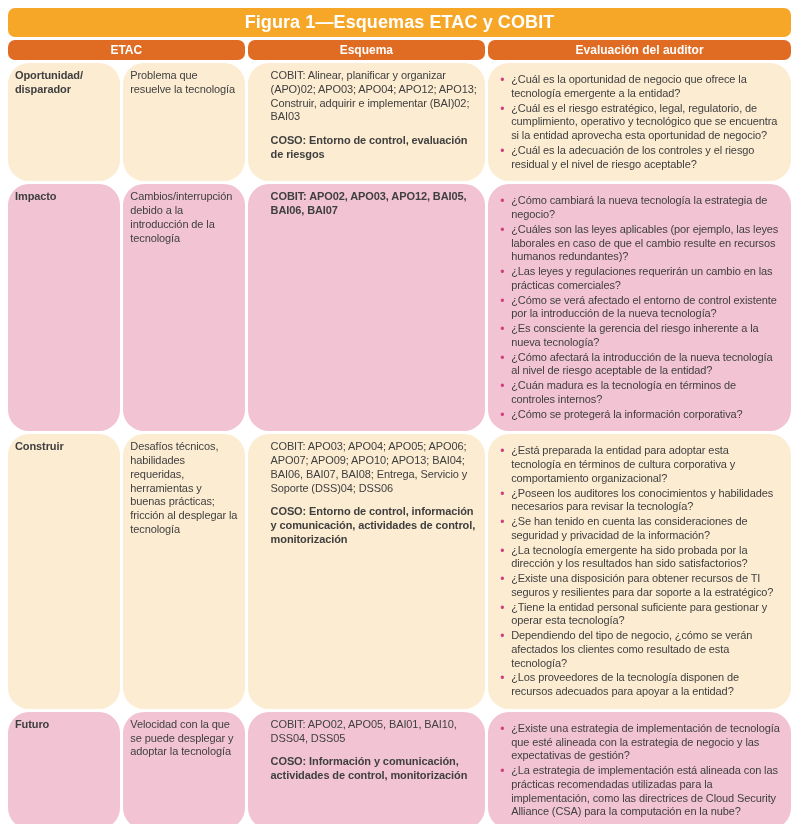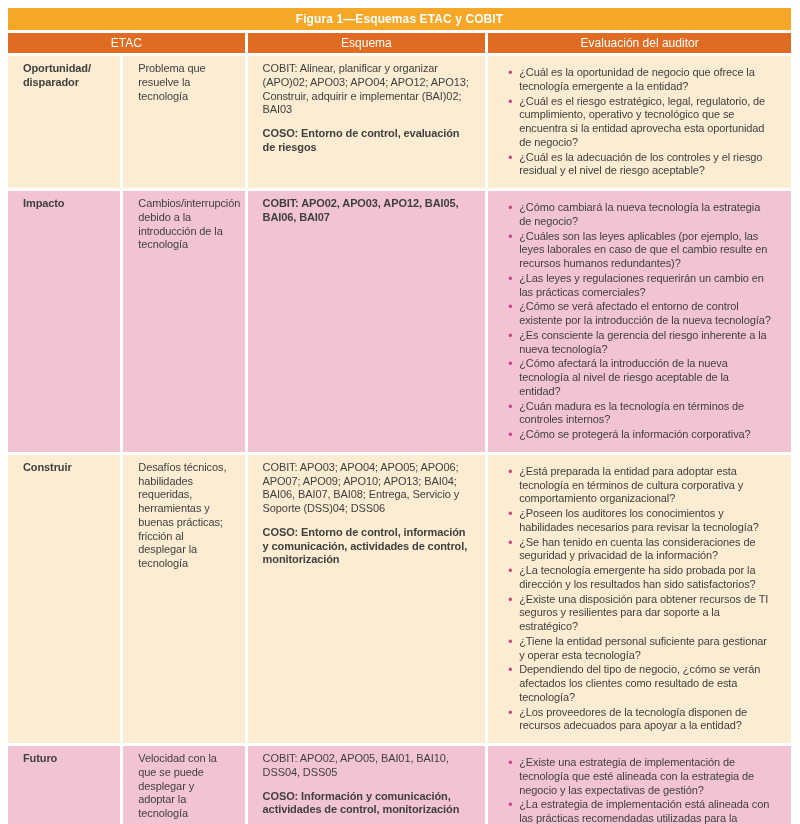--- a/index.html
+++ b/index.html
@@ -21,58 +21,61 @@
     margin: 5px;
     width: 789px;
     table-layout: fixed;
   }
   td { box-sizing: border-box; }
 
   .title-cell {
     background: var(--title-bg, #F7A728);
     color: #ffffff;
     font-weight: bold;
-    font-size: 12px;
+    font-size: 18px;
     text-align: center;
     padding: 4px 2px;
     letter-spacing: 0.1px;
+    border-radius: 7px;
   }
   .group-head {
     background: var(--header-bg, #E06B22);
     color: #ffffff;
-    font-weight: normal;
+    font-weight: bold;
     font-size: 12px;
     text-align: center;
     padding: 3px 2px;
+    border-radius: 7px;
   }
   .sub-head {
     background: var(--subheader-bg, #F1A571);
     color: #ffffff;
     font-weight: bold;
     font-size: 11px;
     text-align: left;
     padding: 2px 7px;
   }
   tbody.rows tr:nth-child(odd) td { background: var(--cream, #FCECD2); }
   tbody.rows tr:nth-child(even) td { background: var(--pink, #F2C4D3); }
 
   .cell {
     vertical-align: top;
     font-size: 11px;
     line-height: 1.25;
     color: #3F3F3F;
-    padding: 6px 15px;
+    padding: 6px 7px;
     letter-spacing: -0.1px;
+    border-radius: 21px;
   }
   .cell.condicion {
     font-weight: bold;
     white-space: pre-line;
   }
   .cell.esquema p {
-    margin: 0 0 10px 0;
+    margin: 0 0 10px 16px;
   }
   .cell.esquema p:last-child { margin-bottom: 0; font-weight: bold; }
 
   ul.qlist {
     margin: 4px;
     padding: 0;
     list-style: none;
   }
   ul.qlist li {
     position: relative;

